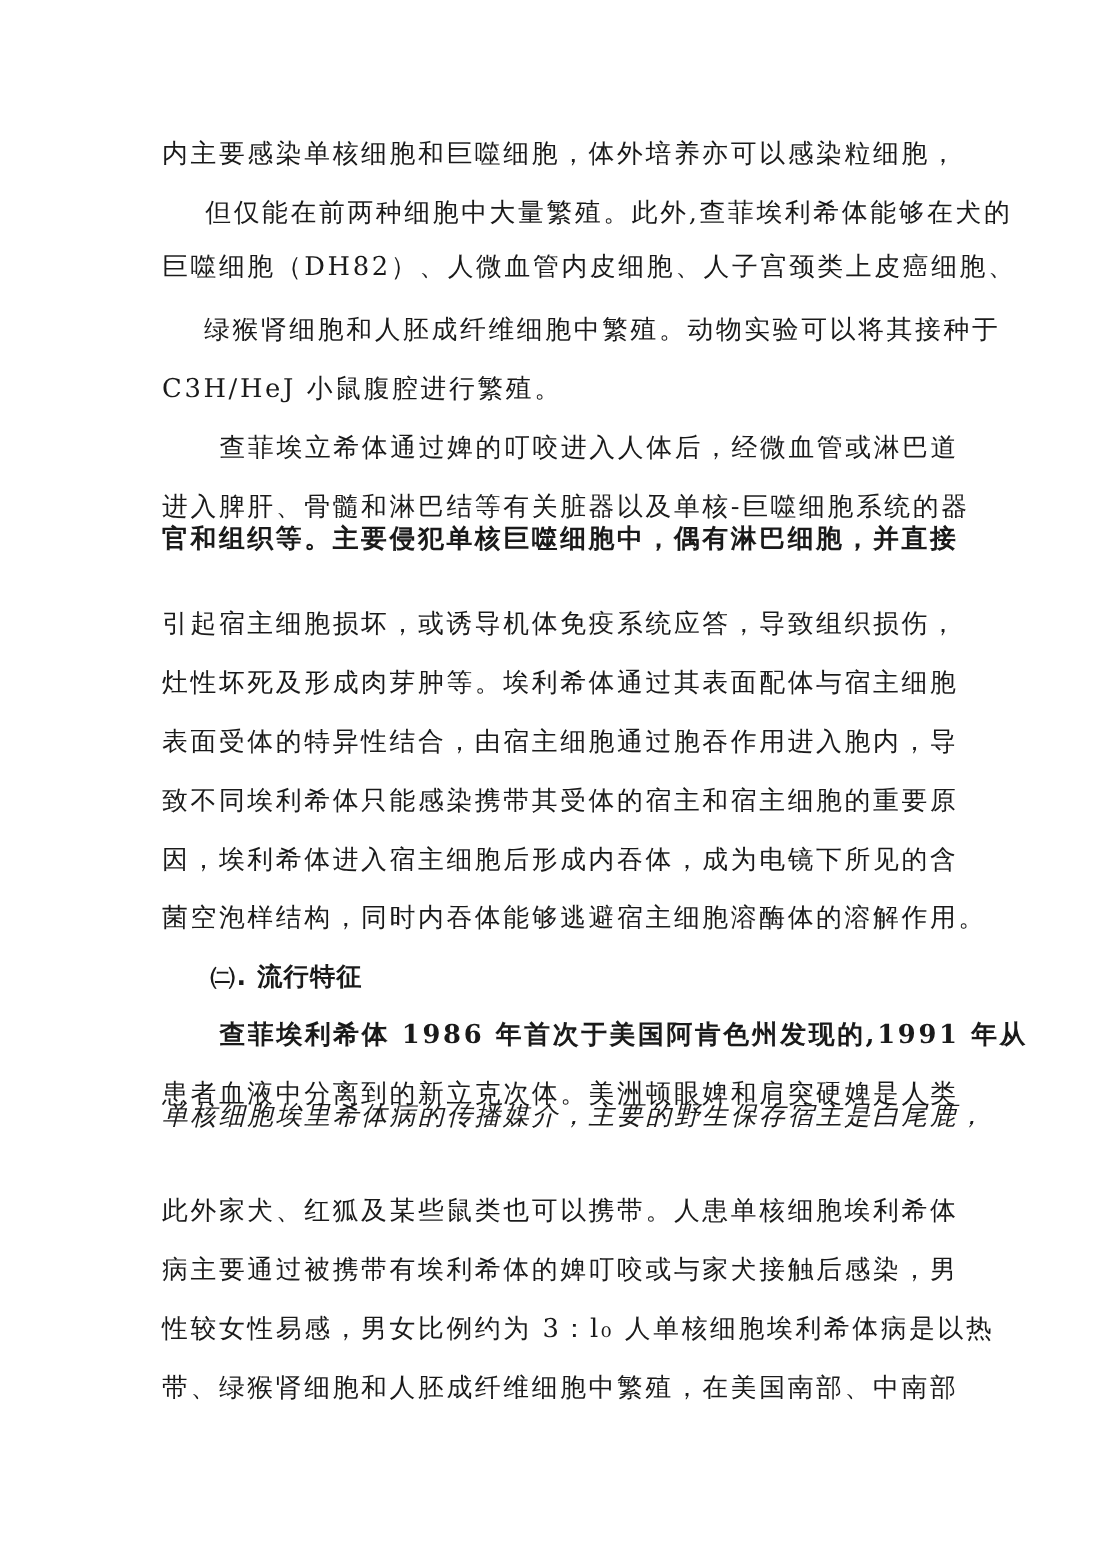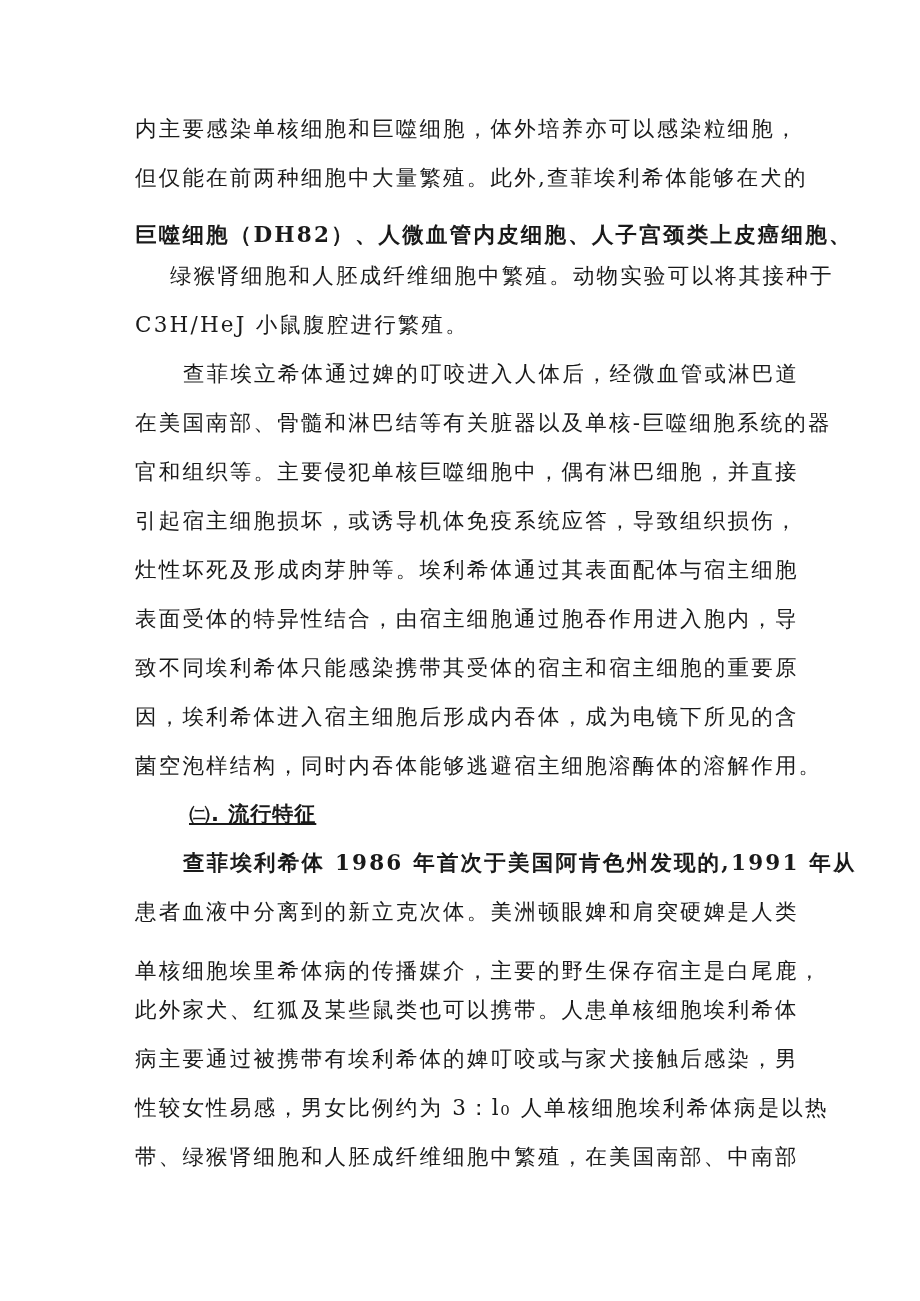--- a/index.html
+++ b/index.html
@@ -29,54 +29,53 @@
       font-size: 21.5px;
       line-height: 30px;
       letter-spacing: 2.2px;
       white-space: nowrap;
     }
     .line.indent {
       left: 183px;
     }
     .heading {
       position: absolute;
-      left: 189px;
+      left: 175px;
       font-size: 21px;
       line-height: 30px;
       font-weight: bold;
       letter-spacing: 1px;
       white-space: nowrap;
       font-family: "DejaVu Sans", "Liberation Sans", sans-serif;
-      text-decoration: underline;
     }
   </style>
 </head>
 <body>
 
 <div class="page">
 
   <div class="line" style="top:114px;">内主要感染单核细胞和巨噬细胞，体外培养亦可以感染粒细胞，</div>
-  <div class="line" style="top:163px;">但仅能在前两种细胞中大量繁殖。此外,查菲埃利希体能够在犬的</div>
-  <div class="line" style="top:220px;font-weight:bold;">巨噬细胞（DH82）、人微血管内皮细胞、人子宫颈类上皮癌细胞、</div>
+  <div class="line" style="top:163px;margin-left:36px;">但仅能在前两种细胞中大量繁殖。此外,查菲埃利希体能够在犬的</div>
+  <div class="line" style="top:208px;">巨噬细胞（DH82）、人微血管内皮细胞、人子宫颈类上皮癌细胞、</div>
   <div class="line" style="top:261px;margin-left:35px;">绿猴肾细胞和人胚成纤维细胞中繁殖。动物实验可以将其接种于</div>
   <div class="line" style="top:310px;">C3H/HeJ 小鼠腹腔进行繁殖。</div>
 
   <div class="line indent" style="top:359px;">查菲埃立希体通过婢的叮咬进入人体后，经微血管或淋巴道</div>
-  <div class="line" style="top:408px;">在美国南部、骨髓和淋巴结等有关脏器以及单核-巨噬细胞系统的器</div>
-  <div class="line" style="top:457px;">官和组织等。主要侵犯单核巨噬细胞中，偶有淋巴细胞，并直接</div>
+  <div class="line" style="top:408px;">进入脾肝、骨髓和淋巴结等有关脏器以及单核-巨噬细胞系统的器</div>
+  <div class="line" style="top:435px;font-weight:bold;">官和组织等。主要侵犯单核巨噬细胞中，偶有淋巴细胞，并直接</div>
   <div class="line" style="top:555px;">灶性坏死及形成肉芽肿等。埃利希体通过其表面配体与宿主细胞</div>
   <div class="line" style="top:506px;">引起宿主细胞损坏，或诱导机体免疫系统应答，导致组织损伤，</div>
   <div class="line" style="top:604px;">表面受体的特异性结合，由宿主细胞通过胞吞作用进入胞内，导</div>
   <div class="line" style="top:653px;">致不同埃利希体只能感染携带其受体的宿主和宿主细胞的重要原</div>
   <div class="line" style="top:702px;">因，埃利希体进入宿主细胞后形成内吞体，成为电镜下所见的含</div>
   <div class="line" style="top:751px;">菌空泡样结构，同时内吞体能够逃避宿主细胞溶酶体的溶解作用。</div>
 
   <div class="heading" style="top:799px;">㈡. 流行特征</div>
 
   <div class="line indent" style="top:848px;font-weight:bold;">查菲埃利希体 1986 年首次于美国阿肯色州发现的,1991 年从</div>
   <div class="line" style="top:897px;">患者血液中分离到的新立克次体。美洲顿眼婢和肩突硬婢是人类</div>
-  <div class="line" style="top:956px;">单核细胞埃里希体病的传播媒介，主要的野生保存宿主是白尾鹿，</div>
+  <div class="line" style="top:916px;font-style:italic;">单核细胞埃里希体病的传播媒介，主要的野生保存宿主是白尾鹿，</div>
   <div class="line" style="top:995px;">此外家犬、红狐及某些鼠类也可以携带。人患单核细胞埃利希体</div>
   <div class="line" style="top:1044px;">病主要通过被携带有埃利希体的婢叮咬或与家犬接触后感染，男</div>
   <div class="line" style="top:1093px;">性较女性易感，男女比例约为 3：l₀ 人单核细胞埃利希体病是以热</div>
   <div class="line" style="top:1142px;">带、绿猴肾细胞和人胚成纤维细胞中繁殖，在美国南部、中南部</div>
 
 </div>
 
 </body></html>

